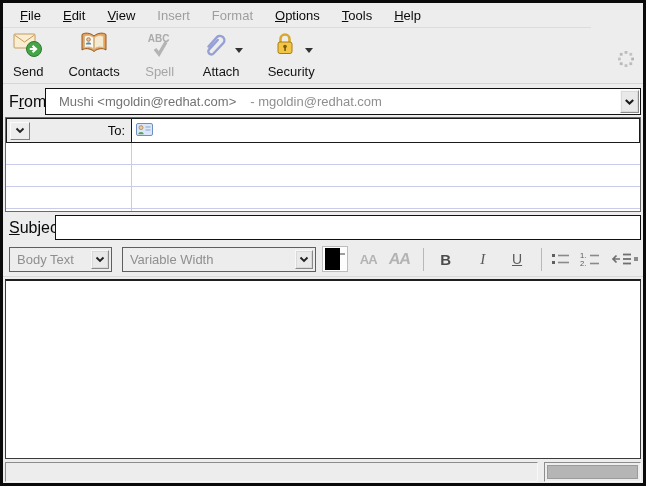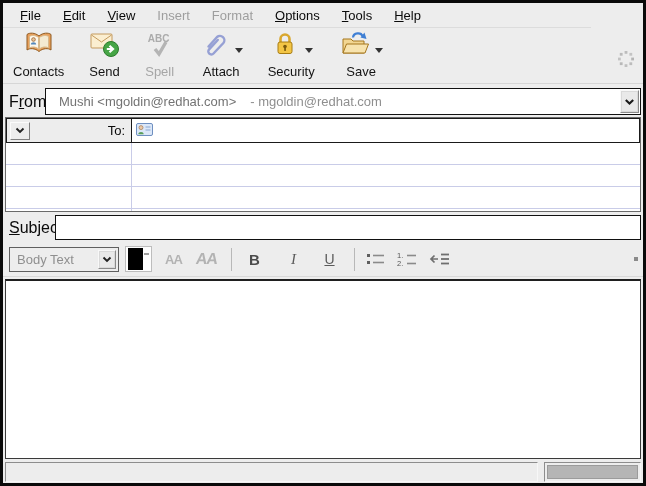--- a/index.html
+++ b/index.html
@@ -80,41 +80,41 @@
     <div class="menu-item"><span></span><span class="mn">O</span><span>ptions</span></div>
     <div class="menu-item"><span></span><span class="mn">T</span><span>ools</span></div>
     <div class="menu-item"><span></span><span class="mn">H</span><span>elp</span></div>
   </div>
 
   <div class="toolbar">
     <div class="tb-btn">
       <span class="tb-iconrow">
           <span>
         <svg width="30" height="30" viewBox="0 0 30 30">
+          <rect x="1" y="5" width="21" height="14" rx="1" fill="#fbeed0" stroke="#c49a5e"></rect>
+          <path d="M1.5 6 L11.5 13 L21.5 6" fill="none" stroke="#c49a5e"></path>
+          <circle cx="21" cy="20" r="7.5" fill="#46a546" stroke="#2d7b2d"></circle>
+          <path d="M16.8 20 h5.2 M19.5 16.8 L23 20 L19.5 23.2" fill="none" stroke="#fff" stroke-width="2.2"></path>
+        </svg></span>
+      </span>
+      <span class="tb-label">Send</span>
+    </div>
+    <div class="tb-btn">
+      <span class="tb-iconrow">
+          <span>
+        <svg width="30" height="30" viewBox="0 0 30 30">
           <path d="M15 7 C11 3.5 5.5 3.5 3 5.5 L3 21 C5.5 19 11 19 15 22.5 C19 19 24.5 19 27 21 L27 5.5 C24.5 3.5 19 3.5 15 7 Z" fill="#e9a15e" stroke="#8f5a20"></path>
           <path d="M14.5 8.5 C11.5 6 7.5 6 5.5 7.5 L5.5 18.8 C8 17.5 12 17.7 14.5 19.8 Z" fill="#fdf8ec" stroke="#d6b98c"></path>
           <path d="M15.5 8.5 C18.5 6 22.5 6 24.5 7.5 L24.5 18.8 C22 17.5 18 17.7 15.5 19.8 Z" fill="#f4ead2" stroke="#d6b98c"></path>
           <circle cx="9.5" cy="10.5" r="1.8" fill="#e8c49c" stroke="#a87848"></circle>
           <path d="M6.8 15.5 c0-3 5.4-3 5.4 0 Z" fill="#5588bb"></path>
         </svg></span>
       </span>
       <span class="tb-label">Contacts</span>
     </div>
-    <div class="tb-btn">
-      <span class="tb-iconrow">
-          <span>
-        <svg width="30" height="30" viewBox="0 0 30 30">
-          <rect x="1" y="5" width="21" height="14" rx="1" fill="#fbeed0" stroke="#c49a5e"></rect>
-          <path d="M1.5 6 L11.5 13 L21.5 6" fill="none" stroke="#c49a5e"></path>
-          <circle cx="21" cy="20" r="7.5" fill="#46a546" stroke="#2d7b2d"></circle>
-          <path d="M16.8 20 h5.2 M19.5 16.8 L23 20 L19.5 23.2" fill="none" stroke="#fff" stroke-width="2.2"></path>
-        </svg></span>
-      </span>
-      <span class="tb-label">Send</span>
-    </div>
     <div class="tb-btn disabled">
       <span class="tb-iconrow">
           <span class="spell-icon">
         <span class="spell-abc">ABC</span>
         <svg width="30" height="30" viewBox="0 0 30 30">
           <path d="M10 16 L14 21 L21 9" fill="none" stroke="#b4b4b4" stroke-width="3.4"></path>
         </svg></span>
       </span>
       <span class="tb-label">Spell</span>
     </div>
@@ -133,33 +133,20 @@
         <span>
         <svg width="30" height="30" viewBox="0 0 30 30">
           <path d="M10.5 14 v-4 a4.5 4.5 0 0 1 9 0 v4" fill="none" stroke="#d9a72e" stroke-width="2.6"></path>
           <rect x="8" y="13" width="14" height="11.5" rx="2" fill="#f3c545" stroke="#a87c12"></rect>
           <circle cx="15" cy="17.5" r="1.8" fill="#7a5a0e"></circle>
           <rect x="14.2" y="18.5" width="1.7" height="3.4" fill="#7a5a0e"></rect>
         </svg></span>
         <span class="tb-arrow"></span>
       </span>
       <span class="tb-label">Security</span>
-    </div>
-    <div class="tb-btn">
-      <span class="tb-iconrow">
-        <span>
-        <svg width="30" height="30" viewBox="0 0 30 30">
-          <path d="M3 10 h8 l2 2 h11 v12 H3 Z" fill="#f2d692" stroke="#a5761c"></path>
-          <path d="M3 24 L6.5 15 h22 L25 24 Z" fill="#f7e3ae" stroke="#a5761c"></path>
-          <path d="M13 8.5 c0.5-5 8-5.5 9.5-1.5" fill="none" stroke="#3f7fd4" stroke-width="2.2"></path>
-          <polygon points="24.5,3.5 26.5,10 20.5,8.5" fill="#3f7fd4"></polygon>
-        </svg></span>
-        <span class="tb-arrow"></span>
-      </span>
-      <span class="tb-label">Save</span>
     </div>
     <span class="throbber">
       <svg width="18" height="18" viewBox="0 0 18 18">
         <rect x="7.6" y="1" width="2.8" height="2.8" fill="#bcbcbc"></rect>
         <rect x="12.4" y="2.9" width="2.8" height="2.8" fill="#c4c4c4"></rect>
         <rect x="14.2" y="7.6" width="2.8" height="2.8" fill="#b4b4b4"></rect>
         <rect x="12.4" y="12.3" width="2.8" height="2.8" fill="#bcbcbc"></rect>
         <rect x="7.6" y="14.2" width="2.8" height="2.8" fill="#c0c0c0"></rect>
         <rect x="2.8" y="12.3" width="2.8" height="2.8" fill="#b8b8b8"></rect>
         <rect x="1" y="7.6" width="2.8" height="2.8" fill="#c2c2c2"></rect>
@@ -219,20 +206,28 @@
 
   <div class="format-bar">
     <div class="fmt-combo fmt-para">
       <span class="fmt-text">Body Text</span>
       <span class="combo-btn">
         <svg width="10" height="7" viewBox="0 0 10 7">
             <path d="M1.5 1.5 L5 5 L8.5 1.5" fill="none" stroke="#222" stroke-width="1.9"></path>
           </svg>
       </span>
     </div>
+    <div class="fmt-combo fmt-font">
+      <span class="fmt-text">Variable Width</span>
+      <span class="combo-btn">
+        <svg width="10" height="7" viewBox="0 0 10 7">
+            <path d="M1.5 1.5 L5 5 L8.5 1.5" fill="none" stroke="#222" stroke-width="1.9"></path>
+          </svg>
+      </span>
+    </div>
     <div class="swatch-btn">
       <span class="swatch"></span>
       <span class="swatch-dash"></span>
     </div>
     <div class="fmt-btn" style="margin-left:8px">
       <span class="sizebtn">AA</span>
     </div>
     <div class="fmt-btn" style="margin-left:6px">
       <span class="sizebtn big">AA</span>
     </div>

